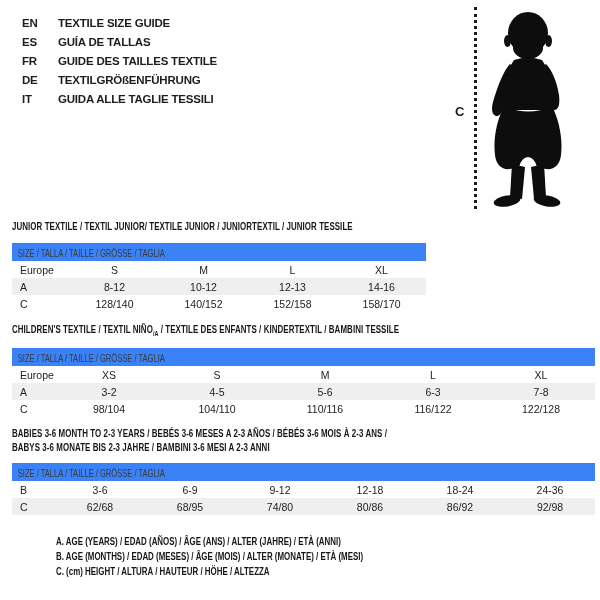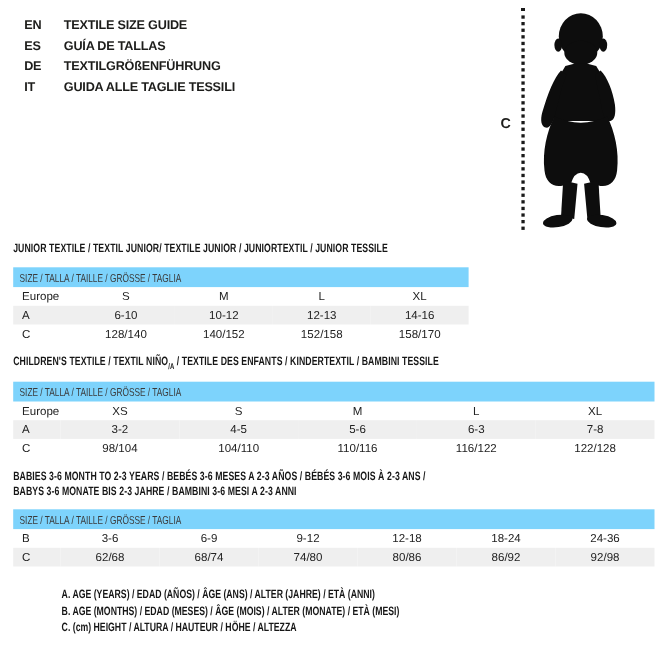--- a/index.html
+++ b/index.html
@@ -38,21 +38,21 @@
   .sec-heading {
     font-size: 11px; font-weight: 700; white-space: nowrap;
     transform: scaleX(0.72); transform-origin: 0 0;
     letter-spacing: 0.1px; line-height: 14px; color: #161616;
   }
   .sub { font-size: 7.5px; position: relative; top: 2.5px; }
 
   
   table.size-table { border-collapse: collapse; table-layout: fixed; margin-top: 10px; }
   table.size-table th {
-    background: #7dd3fc; height: 14px; text-align: left;
+    background: #3b82f6; height: 14px; text-align: left;
     font-weight: 400; padding: 0;
   }
   .bar-text {
     display: inline-block; font-size: 10.5px; color: #3a3a3a;
     padding-left: 8px; white-space: nowrap;
     transform: scaleX(0.72); transform-origin: 0 50%;
   }
   table.size-table td {
     height: 17px; font-size: 10.5px; text-align: center;
     padding: 0; color: #222; white-space: nowrap;
@@ -81,20 +81,24 @@
 <div class="page">
 
   <div class="lang-block">
     <div class="lang-row">
       <span class="lang-code">EN</span>
       <span class="lang-label">TEXTILE SIZE GUIDE</span>
     </div>
     <div class="lang-row">
       <span class="lang-code">ES</span>
       <span class="lang-label">GUÍA DE TALLAS</span>
+    </div>
+    <div class="lang-row">
+      <span class="lang-code">FR</span>
+      <span class="lang-label">GUIDE DES TAILLES TEXTILE</span>
     </div>
     <div class="lang-row">
       <span class="lang-code">DE</span>
       <span class="lang-label">TEXTILGRÖßENFÜHRUNG</span>
     </div>
     <div class="lang-row">
       <span class="lang-code">IT</span>
       <span class="lang-label">GUIDA ALLE TAGLIE TESSILI</span>
     </div>
   </div>
@@ -136,21 +140,21 @@
       </tr>
       <tr>
         <td class="lbl">Europe</td>
         <td>S</td>
         <td>M</td>
         <td>L</td>
         <td>XL</td>
       </tr>
       <tr class="shaded">
         <td class="lbl">A</td>
-        <td>6-10</td>
+        <td>8-12</td>
         <td>10-12</td>
         <td>12-13</td>
         <td>14-16</td>
       </tr>
       <tr>
         <td class="lbl">C</td>
         <td>128/140</td>
         <td>140/152</td>
         <td>152/158</td>
         <td>158/170</td>
@@ -230,21 +234,21 @@
         <td>3-6</td>
         <td>6-9</td>
         <td>9-12</td>
         <td>12-18</td>
         <td>18-24</td>
         <td>24-36</td>
       </tr>
       <tr class="shaded">
         <td class="lbl">C</td>
         <td>62/68</td>
-        <td>68/74</td>
+        <td>68/95</td>
         <td>74/80</td>
         <td>80/86</td>
         <td>86/92</td>
         <td>92/98</td>
       </tr>
     </tbody>
       </table>
   </div>
 
   <div class="legend">

